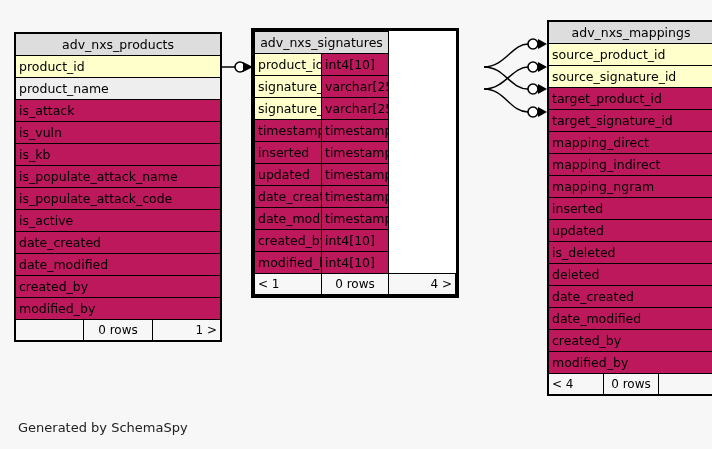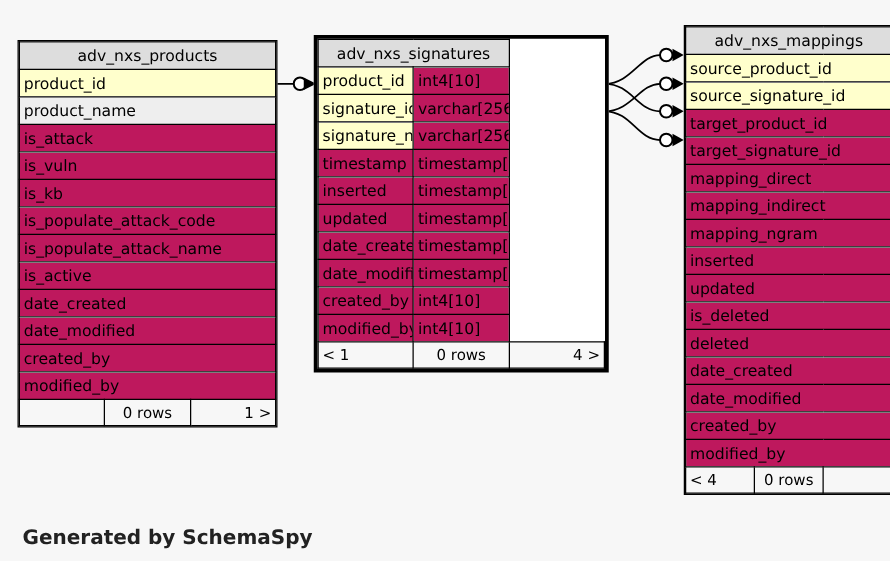--- a/index.html
+++ b/index.html
@@ -69,23 +69,22 @@
     line-height: 20px;
     height: 20px;
   }
   .footer .f-left  { text-align: left; }
   .footer .f-mid   { text-align: center; }
   .footer .f-right { text-align: right; }
   .credit {
     position: absolute;
     left: 18px;
     top: 420px;
-    font-size: 16px;
+    font-size: 13px;
     color: #222222;
-    font-weight: bold;
   }
 </style>
 </head>
 <body>
 
 <div id="canvas">
 
   <svg class="edges" viewBox="0 0 712 449" xmlns="http://www.w3.org/2000/svg">
     <g fill="none" stroke="#000000" stroke-width="1.4">
 
@@ -132,24 +131,24 @@
           <tr>
             <td colspan="3">is_attack</td>
           </tr>
           <tr>
             <td colspan="3">is_vuln</td>
           </tr>
           <tr>
             <td colspan="3">is_kb</td>
           </tr>
           <tr>
+            <td colspan="3">is_populate_attack_name</td>
+          </tr>
+          <tr>
             <td colspan="3">is_populate_attack_code</td>
-          </tr>
-          <tr>
-            <td colspan="3">is_populate_attack_name</td>
           </tr>
           <tr>
             <td colspan="3">is_active</td>
           </tr>
           <tr>
             <td colspan="3">date_created</td>
           </tr>
           <tr>
             <td colspan="3">date_modified</td>
           </tr>
@@ -161,21 +160,21 @@
           </tr>
           <tr class="footer">
             <td class="f-left" style="width: 33%;"></td>
             <td class="f-mid" style="width: 33%;">0 rows</td>
             <td class="f-right">1 &gt;</td>
           </tr>
         </tbody>
     </table>
   </div>
 
-  <div class="table focus" id="tbl-1" style="left:251px; top:28px; width:236px;">
+  <div class="table focus" id="tbl-1" style="left:251px; top:28px; width:208px;">
     <table class="tbl-inner">
       <tbody>
           <tr>
             <td class="tbl-title" colspan="2">adv_nxs_signatures</td>
           </tr>
           <tr>
             <td class="col-pk">product_id</td>
             <td class="col-type">int4[10]</td>
           </tr>
           <tr>

